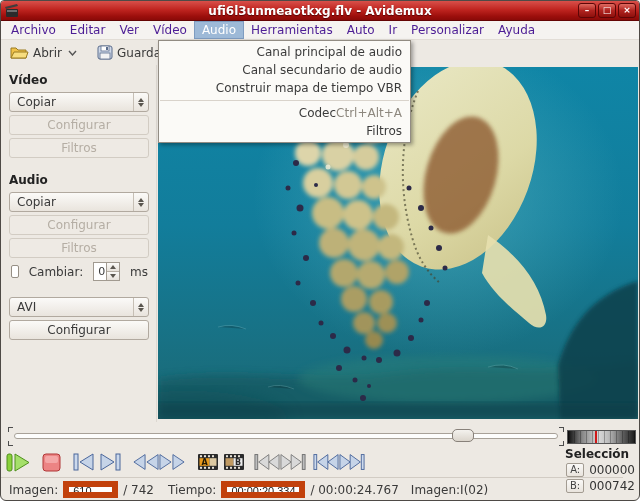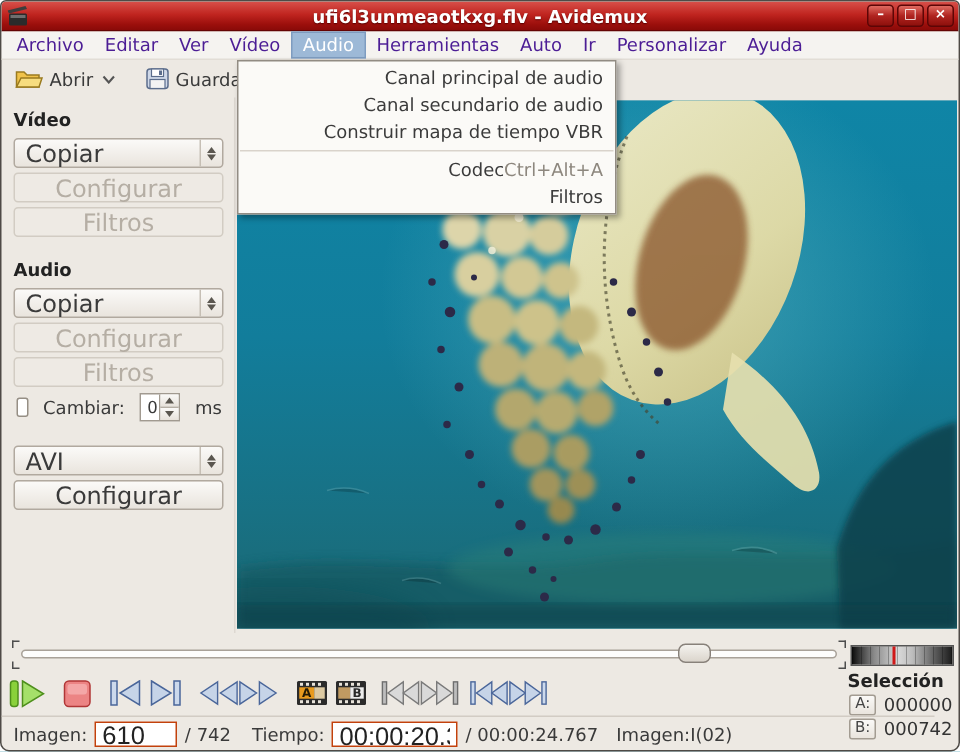--- a/index.html
+++ b/index.html
@@ -32,21 +32,21 @@
   .tool-btn { display:flex; align-items:center; gap:4px; padding:2px 4px; color:#3a3a3a; }
   .chev { margin-left:2px; }
   .mini-slider-track { position:absolute; left:413px; top:49px; width:50px; height:4px; background:#fdfdfc; border:1px solid #aaa49b; border-radius:2px; }
   .mini-slider-handle { position:absolute; left:432px; top:45px; width:23px; height:11px; background:linear-gradient(#f6f4f0,#dcd6cd); border:1px solid #8d867d; border-radius:4px; }
   
   .sidebar { position:absolute; left:0; top:64px; width:156px; bottom:78px; padding:6px 8px 0 8px; border-right:1px solid #ddd8d1; }
   .section-title { font-weight:bold; font-size:12px; color:#222; margin:2px 0 5px 0; }
   .combo, .btn {
     width:140px; height:20px; border:1px solid #b1a99f; border-radius:3px;
     background:linear-gradient(#fbfaf8,#e9e4dd); margin-bottom:3px;
-    font-size:16px; color:#3a3a3a; display:flex; align-items:center;
+    font-size:12px; color:#3a3a3a; display:flex; align-items:center;
   }
   .combo { justify-content:space-between; padding-left:7px; }
   .combo-arrow { display:flex; align-items:center; height:100%; border-left:1px solid #c6bfb5; padding:0 4px; flex-direction:column; justify-content:center; gap:1px; }
   .tri-up { width:0; height:0; border-left:3px solid transparent; border-right:3px solid transparent; border-bottom:4px solid #5a564f; }
   .tri-dn { width:0; height:0; border-left:3px solid transparent; border-right:3px solid transparent; border-top:4px solid #5a564f; }
   .btn { justify-content:center; }
   .btn.disabled { color:#b5aea4; background:#eeeae4; border-color:#d2ccc3; }
   .gap-lg { height:10px; }
   .shift-row { display:flex; align-items:center; gap:10px; margin:4px 0 6px 2px; }
   .checkbox { width:13px; height:13px; background:#fff; border:1px solid #968f85; border-radius:2px; }
@@ -85,21 +85,21 @@
   .ctl { width:26px; height:24px; display:flex; align-items:center; justify-content:center; }
   .sp6 { width:7px; } .sp10 { width:10px; }
   
   .selpanel { position:absolute; left:560px; top:446px; width:76px; }
   .selpanel .sel-title { font-weight:bold; font-size:12px; color:#222; margin-left:4px; }
   .sel-row { display:flex; align-items:center; justify-content:flex-end; gap:5px; margin-top:2px; padding-right:2px; }
   .sel-tag { border:1px solid #a39c92; background:linear-gradient(#faf9f7,#e9e4dd); border-radius:2px; font-size:10px; padding:0 3px; line-height:12px; color:#444; }
   .sel-val { font-size:12px; color:#333; }
   
   .statusbar { position:absolute; left:0; right:16px; top:476px; height:24px; border-top:1px solid #d2ccc4; display:flex; align-items:center; padding-left:8px; gap:5px; font-size:12px; color:#3a3a3a; }
-  .s-input { background:#fff; border:1px solid #c2410c; height:17px; font-size:17px; padding:2px 4px 0 4px; color:#222; }
+  .s-input { background:#fff; border:6px solid #c2410c; height:17px; font-size:11px; padding:2px 4px 0 4px; color:#222; }
   .w-frame { width:55px; } .w-time { width:84px; }
 </style>
 </head>
 <body>
 
 <div class="window">
 
   <div class="titlebar">
     <svg class="app-icon" viewBox="0 0 15 14">
       <rect x="1" y="5" width="12" height="8" rx="1" fill="#2b2b2b"></rect>

